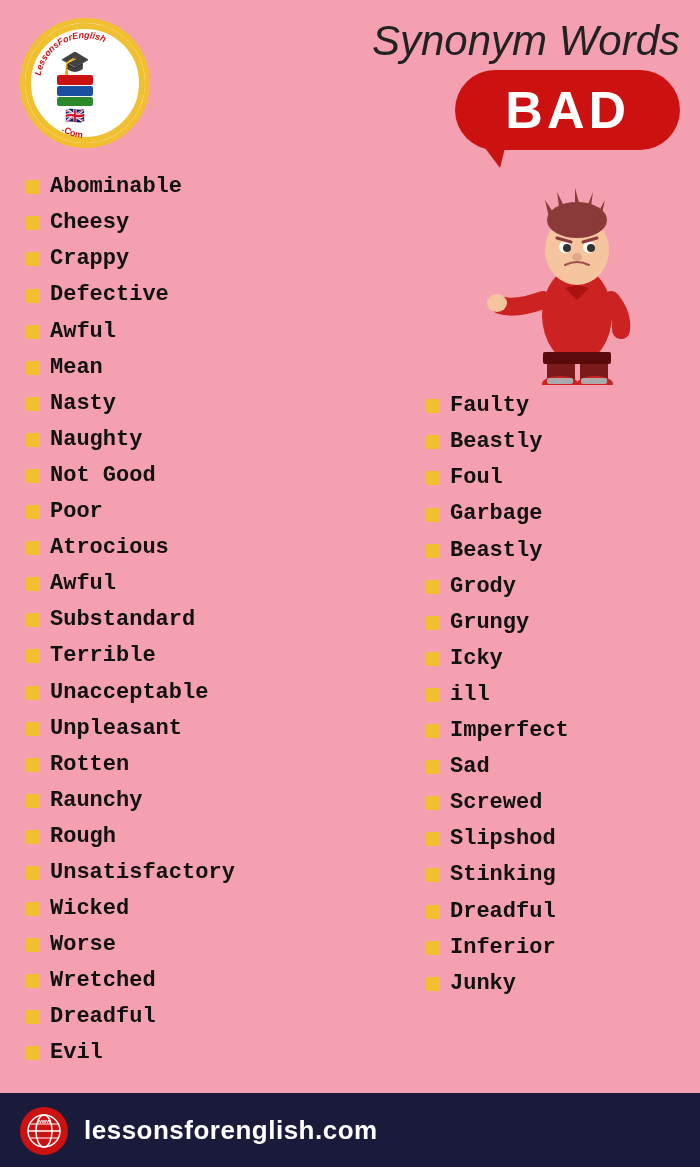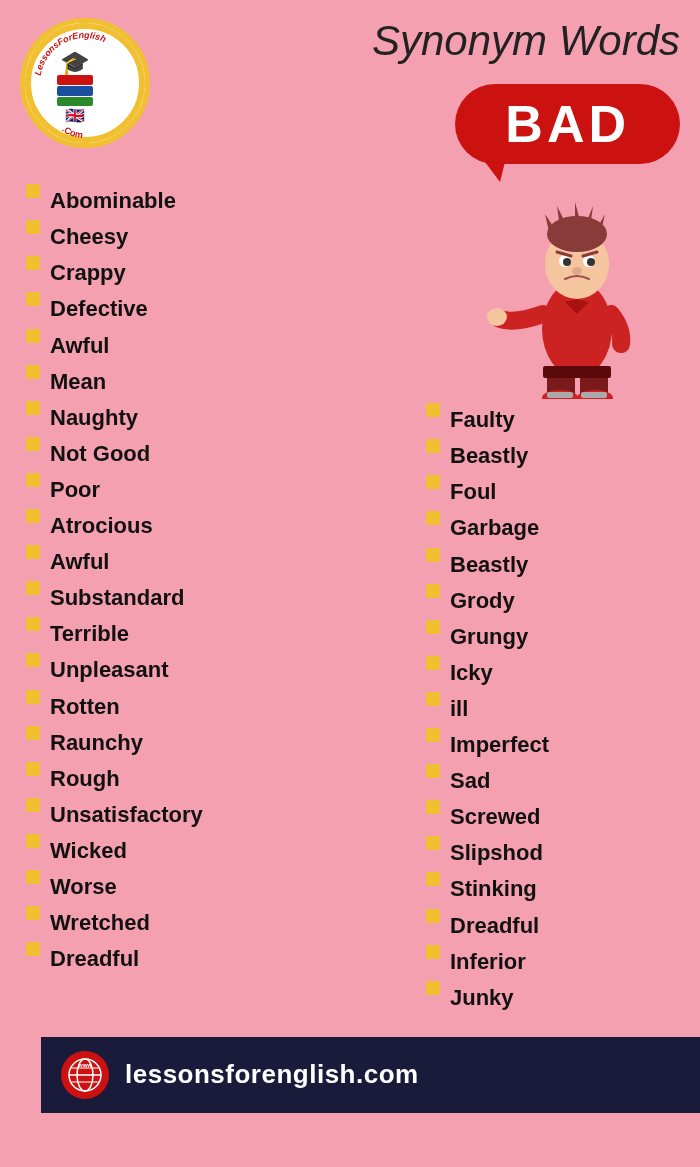--- a/index.html
+++ b/index.html
@@ -48,21 +48,21 @@
       color: #222;
       text-align: right;
       line-height: 1.1;
       font-style: italic;
     }
 
     .bad-bubble {
       background: #cc1111;
       border-radius: 50px;
       padding: 10px 50px;
-      margin-top: 20px;
+      margin-top: 6px;
       display: inline-block;
       position: relative;
     }
 
     .bad-bubble::before {
       content: '';
       position: absolute;
       bottom: -18px;
       left: 30px;
       border-left: 15px solid transparent;
@@ -99,22 +99,24 @@
     
     .character-container {
       display: flex;
       justify-content: flex-end;
       padding-right: 10px;
       margin-bottom: 4px;
     }
 
     .word-item {
       display: flex;
+      align-items: center;
       margin-bottom: 2px;
       line-height: 1.55;
+      font-family: Liberation Mono, monospace;
     }
 
     .bullet {
       width: 14px;
       height: 14px;
       background: #f0c030;
       border-radius: 2px;
       flex-shrink: 0;
       margin-right: 10px;
       margin-left: 6px;
@@ -127,21 +129,20 @@
     }
 
     
     .footer {
       background: #1a1a3a;
       padding: 14px 20px;
       display: flex;
       align-items: center;
       gap: 16px;
       margin-top: 10px;
-      margin-left: 41px;
     }
 
     .footer-globe {
       width: 48px;
       height: 48px;
       border-radius: 50%;
       background: #cc1111;
       display: flex;
       align-items: center;
       justify-content: center;
@@ -219,20 +220,24 @@
       <div class="word-item">
         <div class="bullet"></div>
         <span class="word-text">Awful</span>
       </div>
       <div class="word-item">
         <div class="bullet"></div>
         <span class="word-text">Mean</span>
       </div>
       <div class="word-item">
         <div class="bullet"></div>
+        <span class="word-text">Nasty</span>
+      </div>
+      <div class="word-item">
+        <div class="bullet"></div>
         <span class="word-text">Naughty</span>
       </div>
       <div class="word-item">
         <div class="bullet"></div>
         <span class="word-text">Not Good</span>
       </div>
       <div class="word-item">
         <div class="bullet"></div>
         <span class="word-text">Poor</span>
       </div>
@@ -247,20 +252,24 @@
       <div class="word-item">
         <div class="bullet"></div>
         <span class="word-text">Substandard</span>
       </div>
       <div class="word-item">
         <div class="bullet"></div>
         <span class="word-text">Terrible</span>
       </div>
       <div class="word-item">
         <div class="bullet"></div>
+        <span class="word-text">Unacceptable</span>
+      </div>
+      <div class="word-item">
+        <div class="bullet"></div>
         <span class="word-text">Unpleasant</span>
       </div>
       <div class="word-item">
         <div class="bullet"></div>
         <span class="word-text">Rotten</span>
       </div>
       <div class="word-item">
         <div class="bullet"></div>
         <span class="word-text">Raunchy</span>
       </div>
@@ -280,20 +289,24 @@
         <div class="bullet"></div>
         <span class="word-text">Worse</span>
       </div>
       <div class="word-item">
         <div class="bullet"></div>
         <span class="word-text">Wretched</span>
       </div>
       <div class="word-item">
         <div class="bullet"></div>
         <span class="word-text">Dreadful</span>
+      </div>
+      <div class="word-item">
+        <div class="bullet"></div>
+        <span class="word-text">Evil</span>
       </div>
     </div>
 
   <div class="right-column">
 
     <div class="character-container">
       <svg width="185" height="215" viewBox="0 0 185 215" xmlns="http://www.w3.org/2000/svg">
 
         <ellipse cx="92" cy="145" rx="35" ry="48" fill="#cc2222"></ellipse>
 

